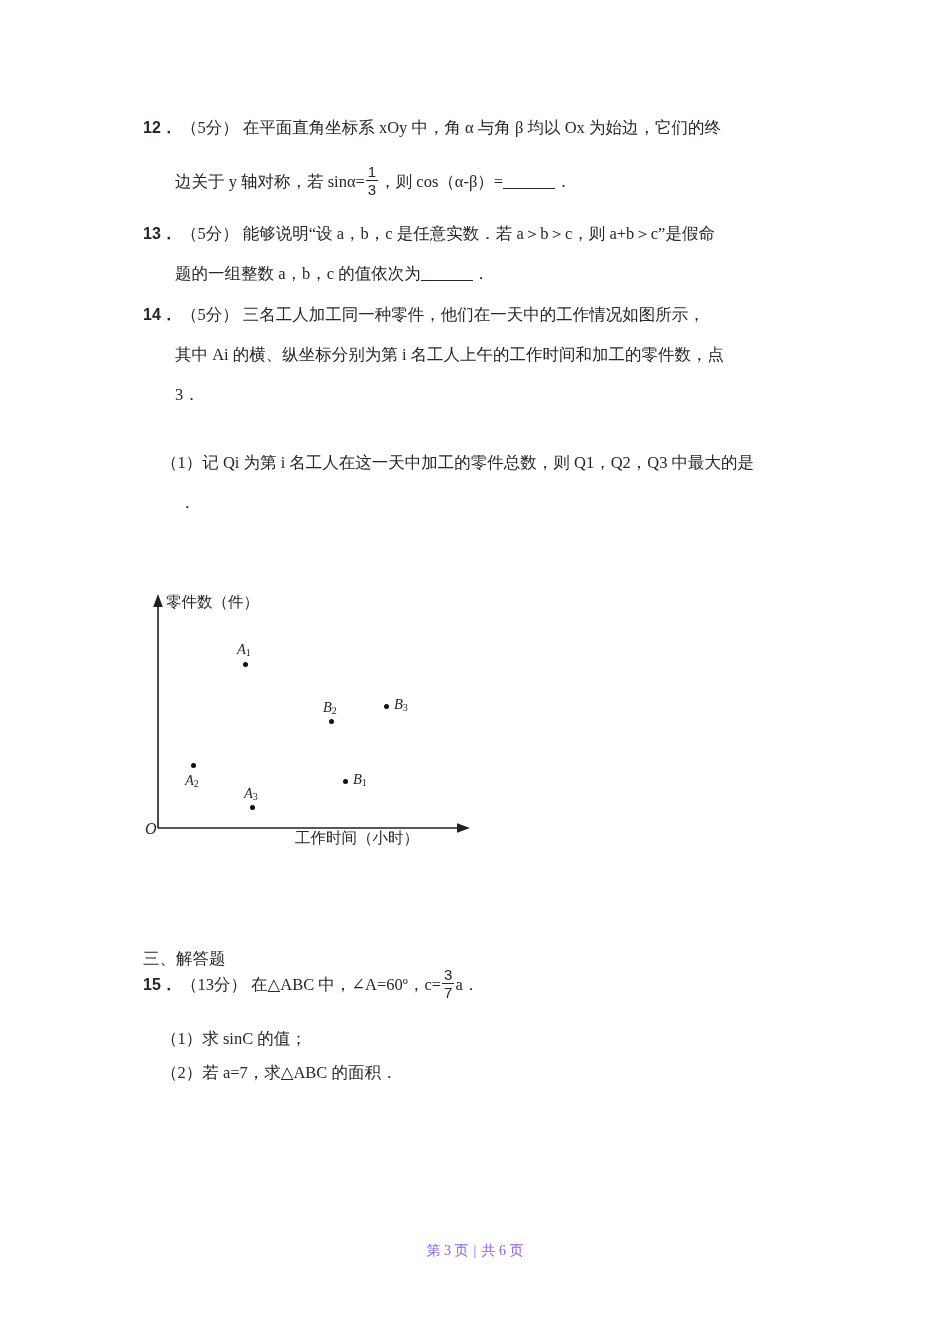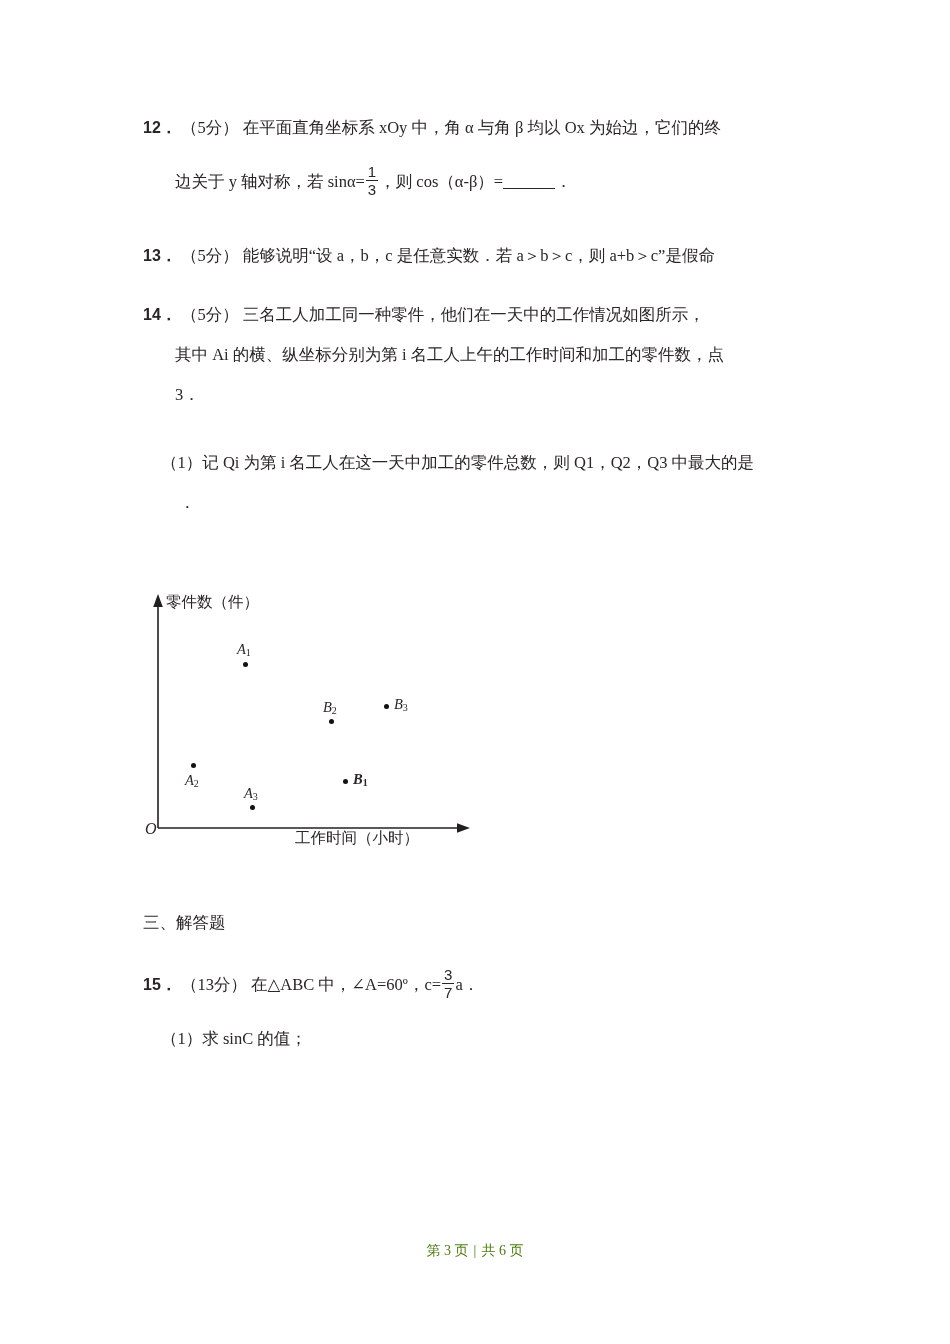--- a/index.html
+++ b/index.html
@@ -149,21 +149,21 @@
   }
 
   
   .footer {
     position: absolute;
     left: 0;
     top: 1242px;
     width: 950px;
     text-align: center;
     font-size: 14px;
-    color: #4d7c0f;
+    color: #8b5cf6;
     font-family: "Liberation Serif", "DejaVu Serif", serif;
   }
   .footer .sep { padding: 0 5px; }
 
   .watermark {
     position: absolute;
     left: 163px;
     top: 726px;
     font-size: 11px;
     color: #f2f2f2;
@@ -181,26 +181,29 @@
     <div class="qline">
       <span class="num">12．</span>
       <span class="han">（5分）</span>
       <span class="han">在平面直角坐标系 xOy 中，角 α 与角 β 均以 Ox 为始边，它们的终</span>
     </div>
     <div class="qline indent" style="margin-top:14px;">
       <span class="han">边关于 y 轴对称，若 sinα=</span><span class="frac"><span class="top">1</span><span class="bar"></span><span class="bot">3</span></span><span class="han">，则 cos（α‑β）=</span><span class="blank"></span><span class="han">．</span>
     </div>
   </div>
 
-  <div class="qblock" style="top:236px;">
+  <div class="qblock" style="top:214px;">
     <div class="qline">
       <span class="num">13．</span>
       <span class="han">（5分）</span>
       <span class="han">能够说明“设 a，b，c 是任意实数．若 a＞b＞c，则 a+b＞c”是假命</span>
     </div>
+    <div class="qline indent">
+      <span class="han">题的一组整数 a，b，c 的值依次为</span><span class="blank"></span><span class="han">．</span>
+    </div>
   </div>
 
   <div class="qblock" style="top:295px;">
     <div class="qline">
       <span class="num">14．</span>
       <span class="han">（5分）</span>
       <span class="han">三名工人加工同一种零件，他们在一天中的工作情况如图所示，</span>
     </div>
     <div class="qline indent">
       <span class="han">其中 Ai 的横、纵坐标分别为第 i 名工人上午的工作时间和加工的零件数，点</span>
@@ -243,50 +246,53 @@
     <div class="pt-label" style="left:45px; top:155px;margin-top:29px;">
       <span>A</span><sub>2</sub>
     </div>
 
     <div class="dot" style="left:110px; top:217px;"></div>
     <div class="pt-label" style="left:104px; top:197px;">
       <span>A</span><sub>3</sub>
     </div>
 
     <div class="dot" style="left:203px; top:191px;"></div>
-    <div class="pt-label" style="left:213px; top:183px;font-weight:bold;">
+    <div class="pt-label" style="left:213px; top:183px;">
       <span>B</span><sub>1</sub>
     </div>
 
     <div class="dot" style="left:189px; top:131px;"></div>
     <div class="pt-label" style="left:183px; top:111px;">
       <span>B</span><sub>2</sub>
     </div>
 
     <div class="dot" style="left:244px; top:116px;"></div>
     <div class="pt-label" style="left:254px; top:108px;">
       <span>B</span><sub>3</sub>
     </div>
   </div>
 
   <div class="watermark"></div>
 
-  <div class="section-head" style="top:912px;">三、解答题</div>
+  <div class="section-head" style="top:948px;">三、解答题</div>
 
   <div class="qblock" style="top:965px;">
     <div class="qline">
       <span class="num">15．</span>
       <span class="han">（13分）</span>
       <span class="han">在△ABC 中，∠A=60º，c=</span><span class="frac"><span class="top">3</span><span class="bar"></span><span class="bot">7</span></span><span class="han">a．</span>
     </div>
   </div>
 
   <div class="qblock" style="top:1022px; line-height:34px;">
     <div class="qline indent-sm">
       <span class="han">（1）</span><span class="han">求 sinC 的值；</span>
     </div>
+    <div class="qline indent-sm">
+      <span class="han">（2）</span><span class="han">若 a=7，求△ABC 的面积．</span>
+    </div>
   </div>
 
   <div class="footer">
     <span>第 3 页</span><span class="sep">|</span><span>共 6 页</span>
   </div>
 
 </div>
 
 </body></html>

